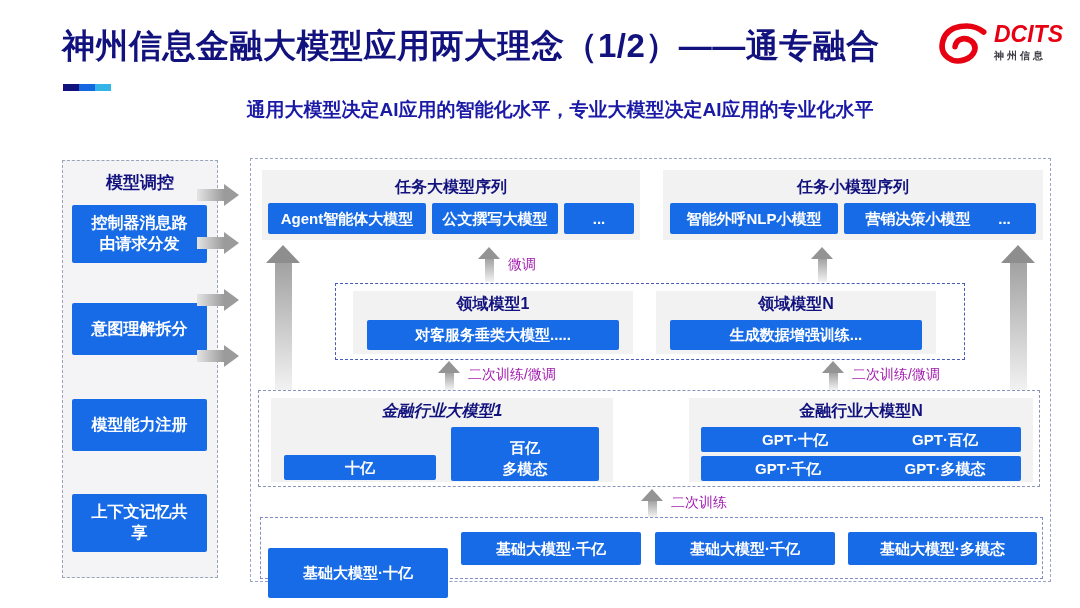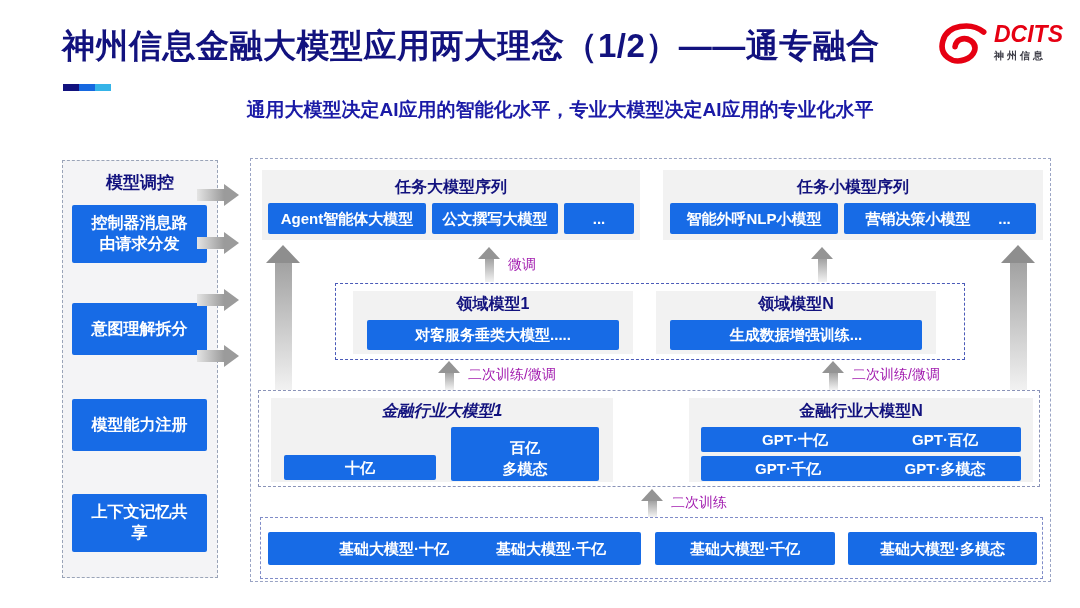--- a/index.html
+++ b/index.html
@@ -169,19 +169,19 @@
     </div>
   </div>
 
   <div class="arr-u small" style="left:641px;top:489px;width:22px;height:28px;">
       <span class="hd"></span>
       <span class="sh"></span>
     </div>
   <div class="glabel" style="left:671px;top:494px;">二次训练</div>
 
   <div class="basec">
-    <div class="btn" style="left:7px;top:14px;width:180px;height:33px;padding-left:36px;">基础大模型·十亿</div>
+    <div class="btn" style="left:7px;top:30px;width:180px;height:50px;">基础大模型·十亿</div>
     <div class="btn" style="left:200px;top:14px;width:180px;height:33px;">基础大模型·千亿</div>
     <div class="btn" style="left:394px;top:14px;width:180px;height:33px;">基础大模型·千亿</div>
     <div class="btn" style="left:587px;top:14px;width:189px;height:33px;">基础大模型·多模态</div>
   </div>
 
 </div>
 
 </body></html>

